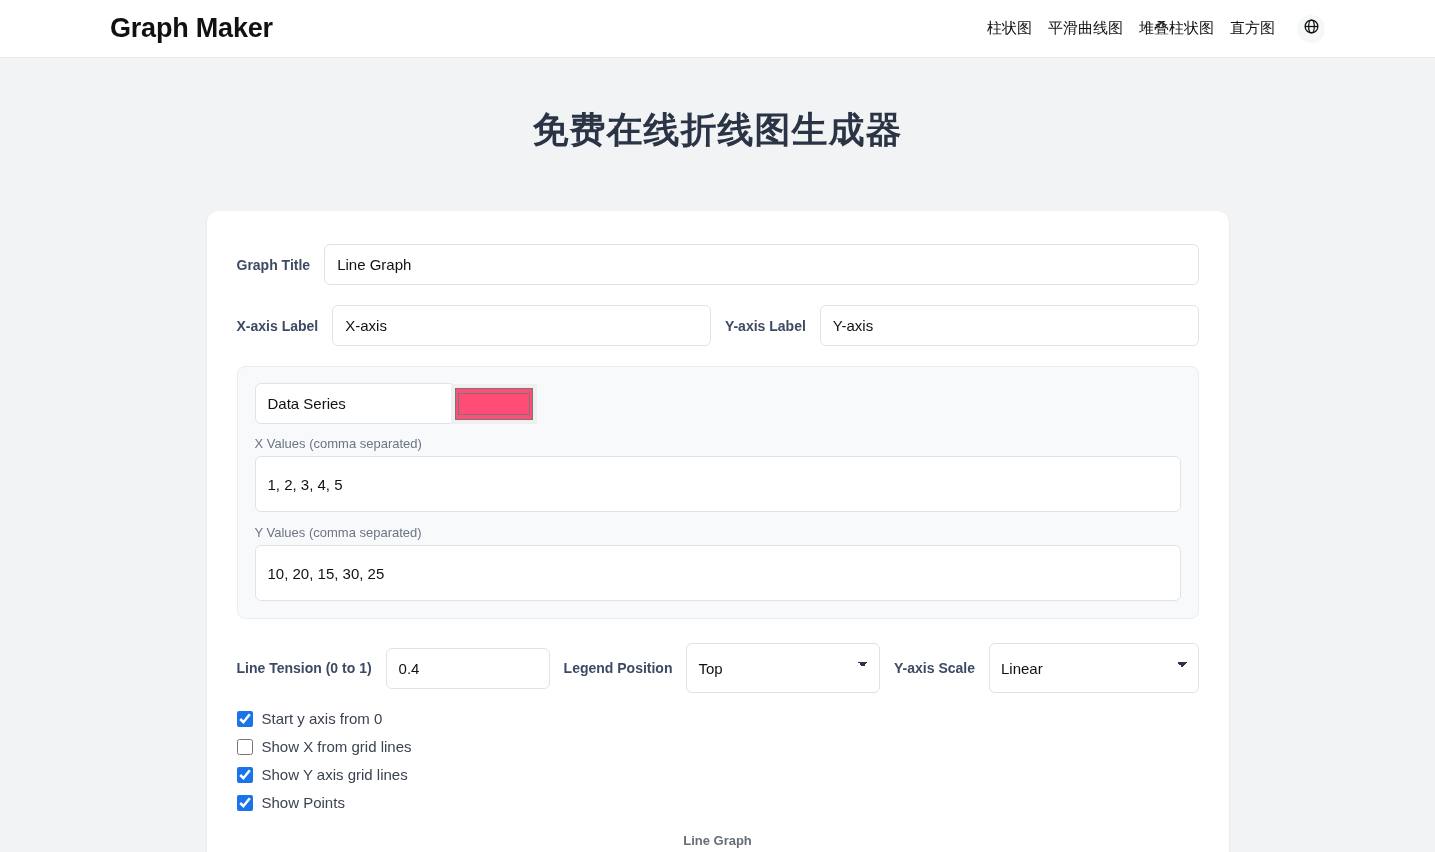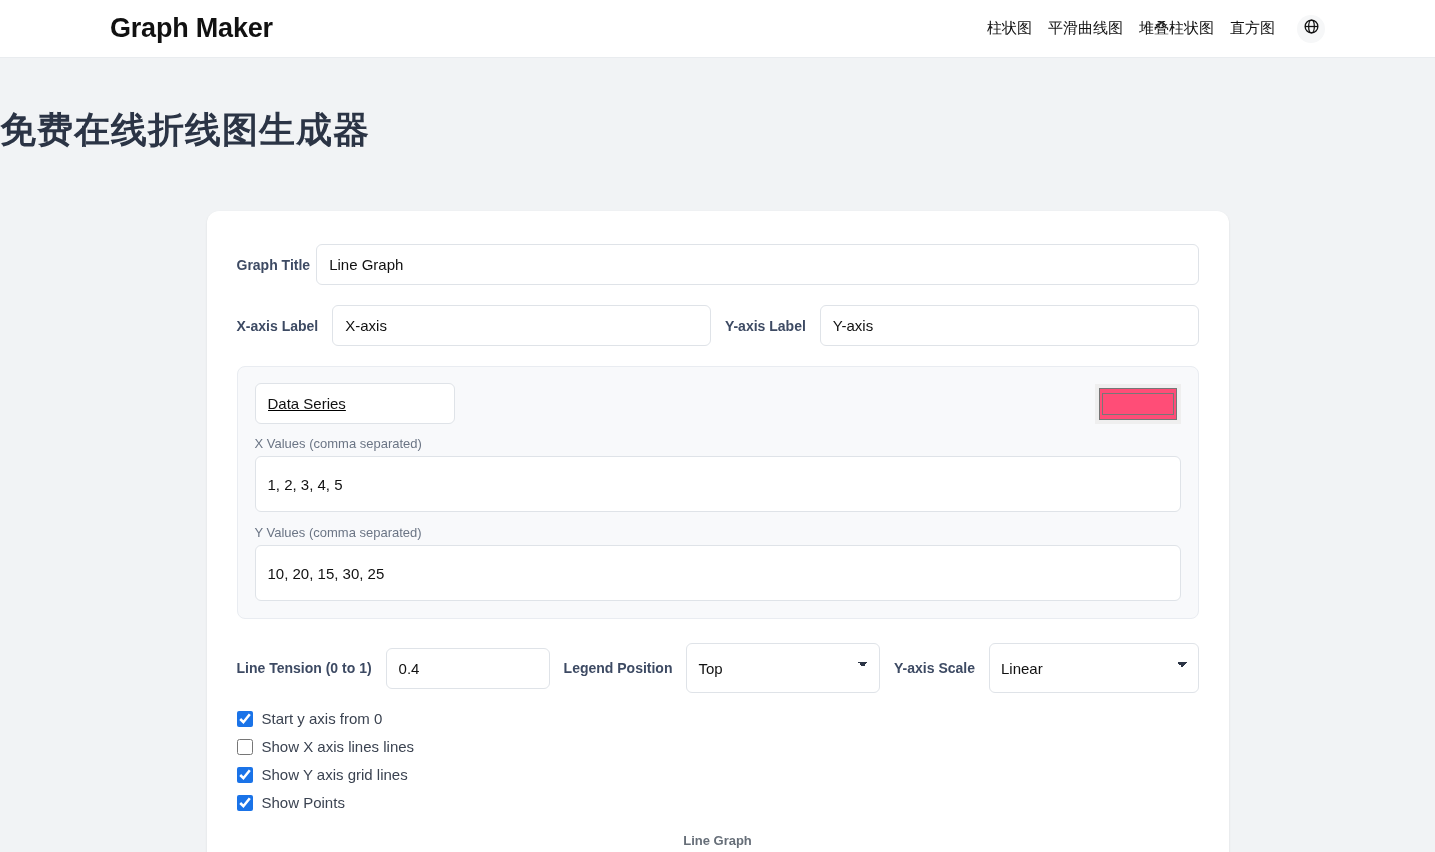--- a/index.html
+++ b/index.html
@@ -47,21 +47,21 @@
     background: #f6f7f8;
     display: flex;
     align-items: center;
     justify-content: center;
     margin-left: 6px;
     cursor: pointer;
   }
 
   
   .page-title {
-    text-align: left;
+    text-align: center;
     font-size: 36px;
     font-weight: bold;
     color: #2b3445;
     margin: 0;
     padding-top: 48px;
     letter-spacing: 1px;
   }
 
   
   .card {
@@ -77,21 +77,21 @@
   .label {
     font-size: 14px;
     font-weight: bold;
     color: #3d4a63;
     white-space: nowrap;
   }
 
   .field-row {
     display: flex;
     align-items: center;
-    gap: 6px;
+    gap: 14px;
     margin-bottom: 20px;
   }
   .field-row.split { gap: 14px; }
 
   .text-input {
     flex: 1;
     height: 41px;
     border: 1px solid #dfe3e8;
     border-radius: 6px;
     padding: 0 12px;
@@ -107,23 +107,22 @@
   .series-panel {
     background: #f8f9fb;
     border: 1px solid #e9ecf1;
     border-radius: 8px;
     padding: 16px 17px 17px 17px;
     margin-bottom: 24px;
   }
   .series-head {
     display: flex;
     align-items: center;
-    justify-content: space-between;
+    justify-content: flex-start;
     margin-bottom: 12px;
-    text-decoration: underline;
   }
   .series-name-input {
     width: 200px;
     height: 41px;
     border: 1px solid #dfe3e8;
     border-radius: 6px;
     padding: 0 12px;
     font-size: 15px;
     color: #111111;
     background: #ffffff;
@@ -298,21 +297,21 @@
     <select class="select-box select-scale"><option>Linear</option><option>Logarithmic</option></select>
   </div>
 
   <div class="checkbox-list">
     <div class="checkbox-row">
       <input class="cb" type="checkbox" id="cb0" checked="" style="">
       <label class="cb-label" for="cb0">Start y axis from 0</label>
     </div>
     <div class="checkbox-row">
       <input class="cb" type="checkbox" id="cb1" style="">
-      <label class="cb-label" for="cb1">Show X axis lines lines</label>
+      <label class="cb-label" for="cb1">Show X from grid lines</label>
     </div>
     <div class="checkbox-row">
       <input class="cb" type="checkbox" id="cb2" checked="" style="">
       <label class="cb-label" for="cb2">Show Y axis grid lines</label>
     </div>
     <div class="checkbox-row">
       <input class="cb" type="checkbox" id="cb3" checked="" style="">
       <label class="cb-label" for="cb3">Show Points</label>
     </div>
   </div>

